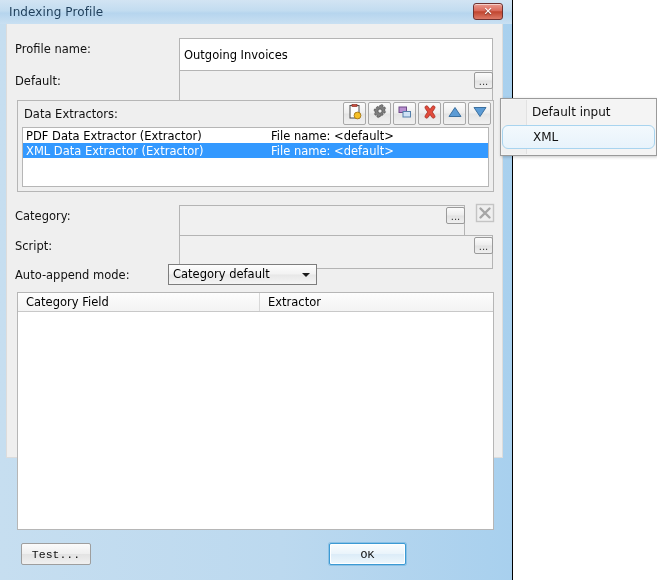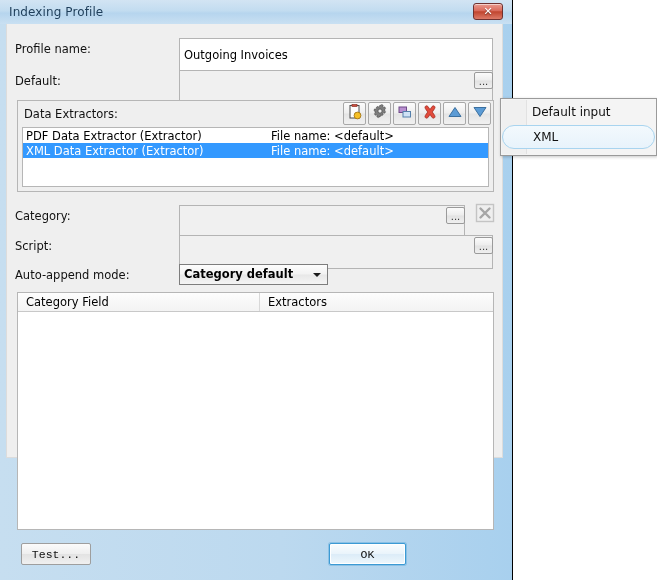--- a/index.html
+++ b/index.html
@@ -253,21 +253,21 @@
     padding-left: 30px;
     font-size: 12px;
     color: #111;
     box-sizing: border-box;
     cursor: pointer;
     z-index: 2;
   }
   .popup-item.hover {
     background: linear-gradient(to bottom, #f3f9fd 0%, #e8f3fb 100%);
     border: 1px solid #a8d4ef;
-    border-radius: 12px;
+    border-radius: 6px;
   }
 </style>
 </head>
 <body>
 
 <div id="popup">
   <div class="popup-gutter"></div>
   <div class="popup-item">
     <span>Default input</span>
   </div>
@@ -392,29 +392,29 @@
       <span class="lbl">Script:</span>
     </div>
     <input class="tinput readonly" type="text" style="position: absolute; left: 172px; top: 211px; width: 314px;" value="">
     <div class="ellipsis-btn" style="left:467px; top:213px;">
       <span>...</span>
     </div>
 
     <div class="row" style="left:8px; top:244px;">
       <span class="lbl">Auto-append mode:</span>
     </div>
-    <div class="combo" style="left:172px; top:240px;font-weight:bold;">
+    <div class="combo" style="left:161px; top:240px;">
       <span>Category default</span>
       <span class="combo-arrow"></span>
     </div>
 
     <div class="grid" style="left:10px; top:268px;">
       <div class="grid-head">
         <div class="gh-cell c1">Category Field</div>
-        <div class="gh-cell c2">Extractors</div>
+        <div class="gh-cell c2">Extractor</div>
       </div>
     </div>
 
     <div class="btn" style="left:14px; top:519px; width:70px;">
       <span>Test...</span>
     </div>
     <div class="btn default" style="left:322px; top:519px; width:77px;">
       <span>OK</span>
     </div>
 

